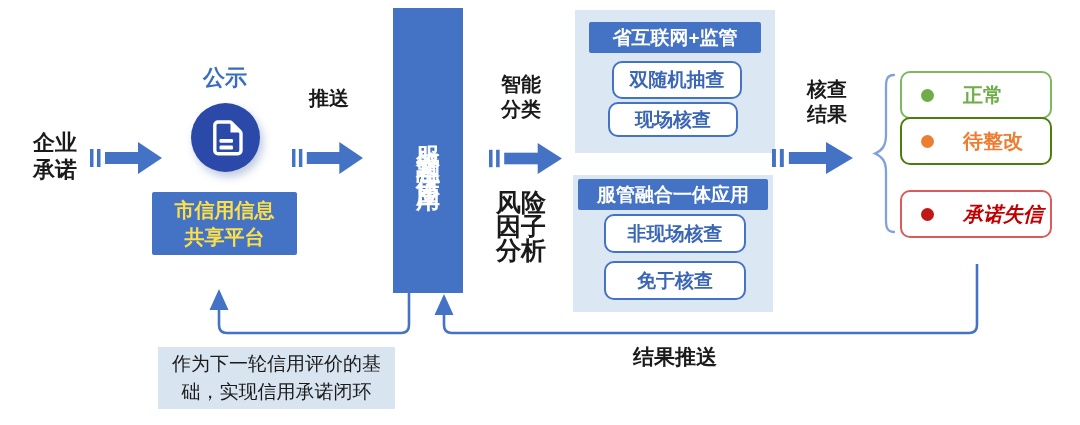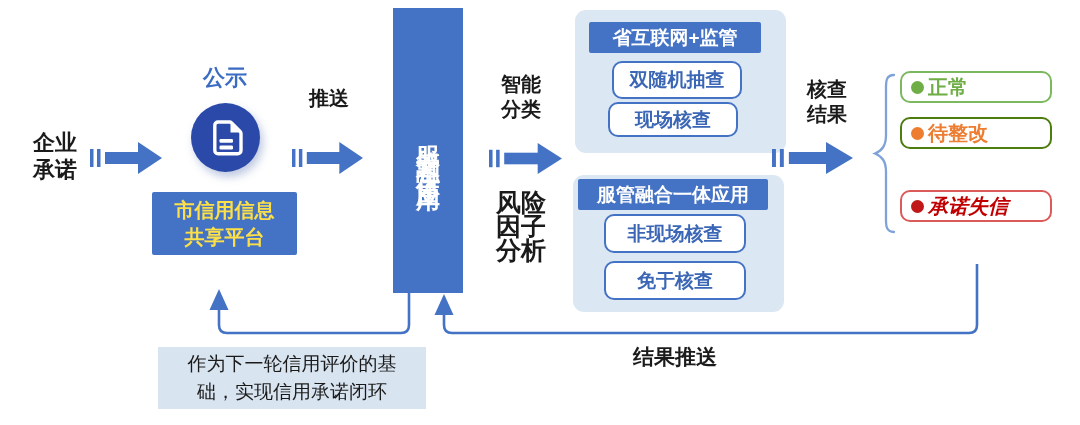--- a/index.html
+++ b/index.html
@@ -36,58 +36,58 @@
   .banner{left:393px;top:8px;width:70px;height:285px;background:#4472C4;
     display:flex;align-items:center;justify-content:center;}
   .banner span{writing-mode:vertical-rl;text-orientation:upright;color:#ffffff;
     font-weight:bold;font-size:24px;letter-spacing:6px;}
 
   .lbl-smart{left:489px;top:72px;width:64px;font-size:20px;line-height:25px;}
   .lbl-risk{left:489px;top:190px;width:64px;font-size:25px;line-height:24px;}
   .lbl-checkresult{left:785px;top:77px;width:62px;font-size:20px;line-height:25px;text-align:right;}
 
   
-  .panel{background:#DCE7F4;border-radius:11px;padding-left:11px;}
+  .panel{background:#DCE7F4;border-radius:0;}
   .panel-top{left:575px;top:10px;width:200px;height:143px;}
   .panel-bottom{left:573px;top:175px;width:200px;height:137px;}
   .panel-header{position:absolute;background:#4472C4;color:#ffffff;font-weight:bold;
     font-size:19px;display:flex;align-items:center;justify-content:center;border-radius:2px;}
   .ph-top{left:14px;top:12px;width:172px;height:31px;}
   .ph-bottom{left:5px;top:4px;width:190px;height:31px;}
   .pill{position:absolute;background:#ffffff;border:2px solid #4472C4;border-radius:10px;
     color:#3A66B5;font-weight:bold;font-size:19px;display:flex;align-items:center;justify-content:center;}
   .pt-1{left:37px;top:51px;width:126px;height:34px;}
   .pt-2{left:33px;top:92px;width:126px;height:31px;}
   .pb-1{left:31px;top:39px;width:138px;height:35px;}
   .pb-2{left:31px;top:86px;width:138px;height:35px;}
 
   
   .brace{left:872px;top:73px;width:24px;height:161px;}
 
   
-  .result-box{left:900px;width:152px;height:32px;background:#ffffff;border-radius:10px;
-    display:flex;align-items:center;gap:4px;padding-left:9px;box-sizing:border-box;}
+  .result-box{left:900px;width:152px;height:48px;background:#ffffff;border-radius:10px;
+    display:flex;align-items:center;gap:29px;padding-left:19px;box-sizing:border-box;}
   .res-1{top:71px;border:2px solid #7CB860;}
   .res-2{top:117px;border:2px solid #4d7c0f;}
   .res-3{top:190px;border:2px solid #DB5A5A;}
   .dot{width:13px;height:13px;border-radius:50%;flex:0 0 auto;}
   .res-1 .dot{background:#6FAE46;}
   .res-2 .dot{background:#ED7D31;}
   .res-3 .dot{background:#C01818;}
   .res-label{font-weight:bold;font-size:20px;}
   .res-1 .res-label{color:#6FAE46;}
   .res-2 .res-label{color:#ED7D31;}
   .res-3 .res-label{color:#C00000;font-style:italic;}
 
   
   .connectors{left:0;top:0;width:1080px;height:425px;pointer-events:none;}
 
   .lbl-resultpush{left:600px;top:343px;width:150px;font-size:21px;text-align:center;}
 
-  .note-box{left:158px;top:347px;width:268px;height:62px;background:#D9E4F1;
+  .note-box{left:158px;top:347px;width:237px;height:62px;background:#D9E4F1;
     color:#1a1a1a;font-size:19px;line-height:28px;text-align:center;
     display:flex;align-items:center;justify-content:center;}
 </style>
 </head>
 <body>
 
 <div id="canvas">
 
   <div class="abs blk-label pre lbl-enterprise">企业
 承诺</div>

